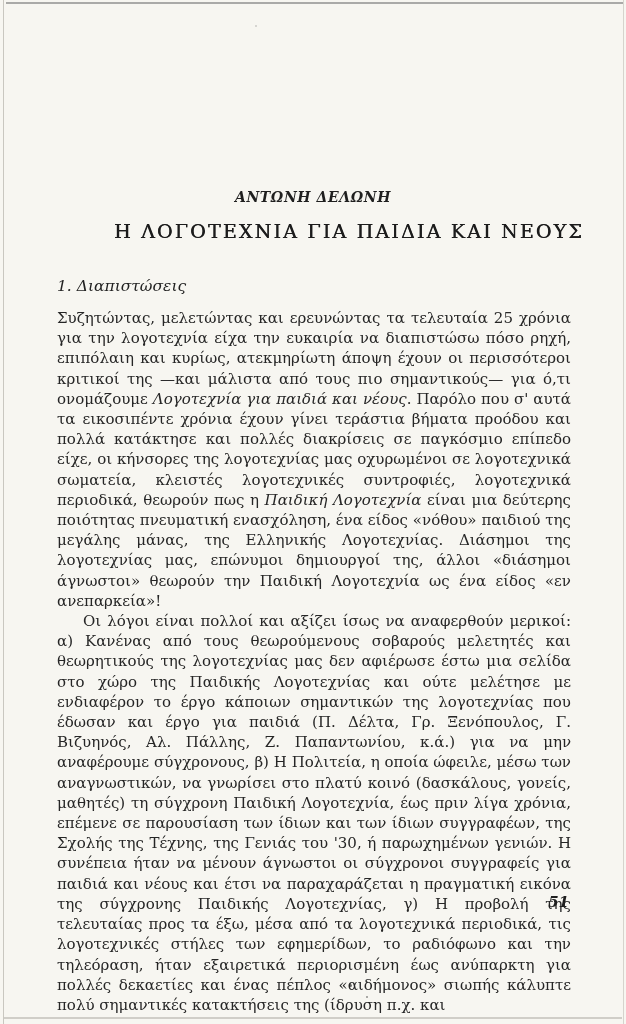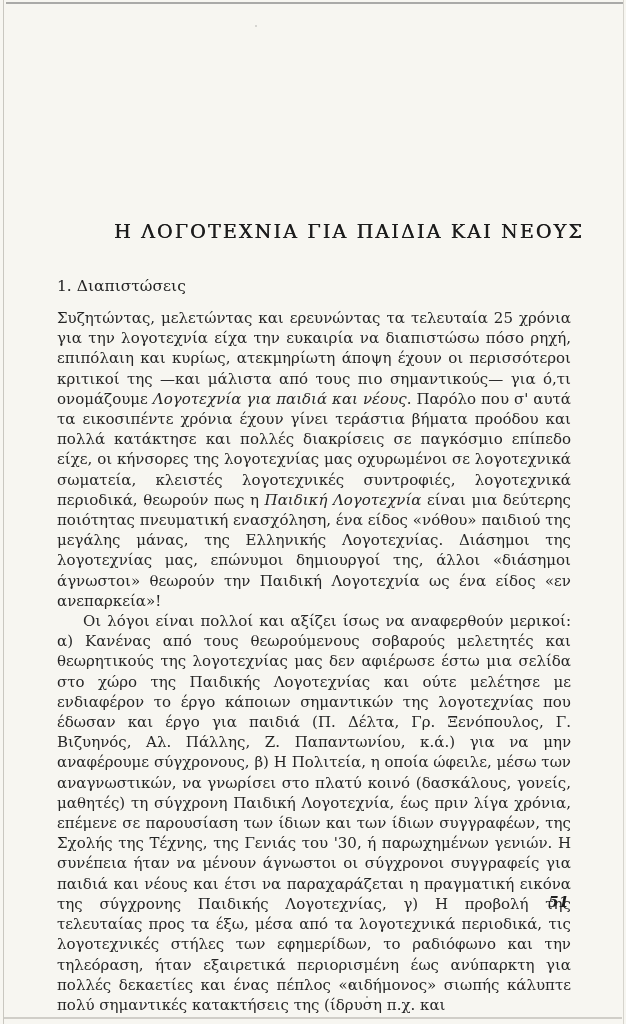--- a/index.html
+++ b/index.html
@@ -68,20 +68,21 @@
     letter-spacing: 2.2px;
     color: #1c1c1c;
     text-shadow: 0.4px 0 0 currentColor;
     padding-left: 36px;
   }
   .section-heading {
     position: absolute;
     top: 277px; left: 57px;
     margin: 0;
     font-size: 15.5px;
+    font-style: italic;
     font-weight: normal;
     color: #222;
   }
   .body-text {
     position: absolute;
     top: 308px; left: 57px;
     width: 514px;
     font-size: 15px;
     line-height: 20.2px;
     text-align: justify;
@@ -111,20 +112,21 @@
 <div class="scan-page">
 
   <div class="edge-top"></div>
   <div class="edge-bottom"></div>
   <div class="edge-left"></div>
   <div class="edge-right"></div>
   <div class="speckle s1"></div>
   <div class="speckle s2"></div>
   <div class="speckle s3"></div>
 
+  <div class="author">ΑΝΤΩΝΗ ΔΕΛΩΝΗ</div>
 
   <h1 class="title">Η ΛΟΓΟΤΕΧΝΙΑ ΓΙΑ ΠΑΙΔΙΑ ΚΑΙ ΝΕΟΥΣ</h1>
 
   <h2 class="section-heading">1. Διαπιστώσεις</h2>
 
   <div class="body-text">
       <p><span>Συζητώντας, μελετώντας και ερευνώντας τα τελευταία 25 χρόνια για την λογοτεχνία είχα την ευκαιρία να διαπιστώσω πόσο ρηχή, επιπόλαιη και κυρίως, ατεκμηρίωτη άποψη έχουν οι περισσότεροι κριτικοί της —και μάλιστα από τους πιο σημαντικούς— για ό,τι ονομάζουμε </span><em>Λογοτεχνία για παιδιά και νέους</em><span>. Παρόλο που σ' αυτά τα εικοσιπέντε χρόνια έχουν γίνει τεράστια βήματα προόδου και πολλά κατάκτησε και πολλές διακρίσεις σε παγκόσμιο επίπεδο είχε, οι κήνσορες της λογοτεχνίας μας οχυρωμένοι σε λογοτεχνικά σωματεία, κλειστές λογοτεχνικές συντροφιές, λογοτεχνικά περιοδικά, θεωρούν πως η </span><em>Παιδική Λογοτεχνία</em><span> είναι μια δεύτερης ποιότητας πνευματική ενασχόληση, ένα είδος «νόθου» παιδιού της μεγάλης μάνας, της Ελληνικής Λογοτεχνίας. Διάσημοι της λογοτεχνίας μας, επώνυμοι δημιουργοί της, άλλοι «διάσημοι άγνωστοι» θεωρούν την Παιδική Λογοτεχνία ως ένα είδος «εν ανεπαρκεία»!</span></p>
       <p class="indent"><span>Οι λόγοι είναι πολλοί και αξίζει ίσως να αναφερθούν μερικοί: α) Κανένας από τους θεωρούμενους σοβαρούς μελετητές και θεωρητικούς της λογοτεχνίας μας δεν αφιέρωσε έστω μια σελίδα στο χώρο της Παιδικής Λογοτεχνίας και ούτε μελέτησε με ενδιαφέρον το έργο κάποιων σημαντικών της λογοτεχνίας που έδωσαν και έργο για παιδιά (Π. Δέλτα, Γρ. Ξενόπουλος, Γ. Βιζυηνός, Αλ. Πάλλης, Ζ. Παπαντωνίου, κ.ά.) για να μην αναφέρουμε σύγχρονους, β) Η Πολιτεία, η οποία ώφειλε, μέσω των αναγνωστικών, να γνωρίσει στο πλατύ κοινό (δασκάλους, γονείς, μαθητές) τη σύγχρονη Παιδική Λογοτεχνία, έως πριν λίγα χρόνια, επέμενε σε παρουσίαση των ίδιων και των ίδιων συγγραφέων, της Σχολής της Τέχνης, της Γενιάς του '30, ή παρωχημένων γενιών. Η συνέπεια ήταν να μένουν άγνωστοι οι σύγχρονοι συγγραφείς για παιδιά και νέους και έτσι να παραχαράζεται η πραγματική εικόνα της σύγχρονης Παιδικής Λογοτεχνίας, γ) Η προβολή της τελευταίας προς τα έξω, μέσα από τα λογοτεχνικά περιοδικά, τις λογοτεχνικές στήλες των εφημερίδων, το ραδιόφωνο και την τηλεόραση, ήταν εξαιρετικά περιορισμένη έως ανύπαρκτη για πολλές δεκαετίες και ένας πέπλος «αιδήμονος» σιωπής κάλυπτε πολύ σημαντικές κατακτήσεις της (ίδρυση π.χ. και</span></p>
     </div>
 

